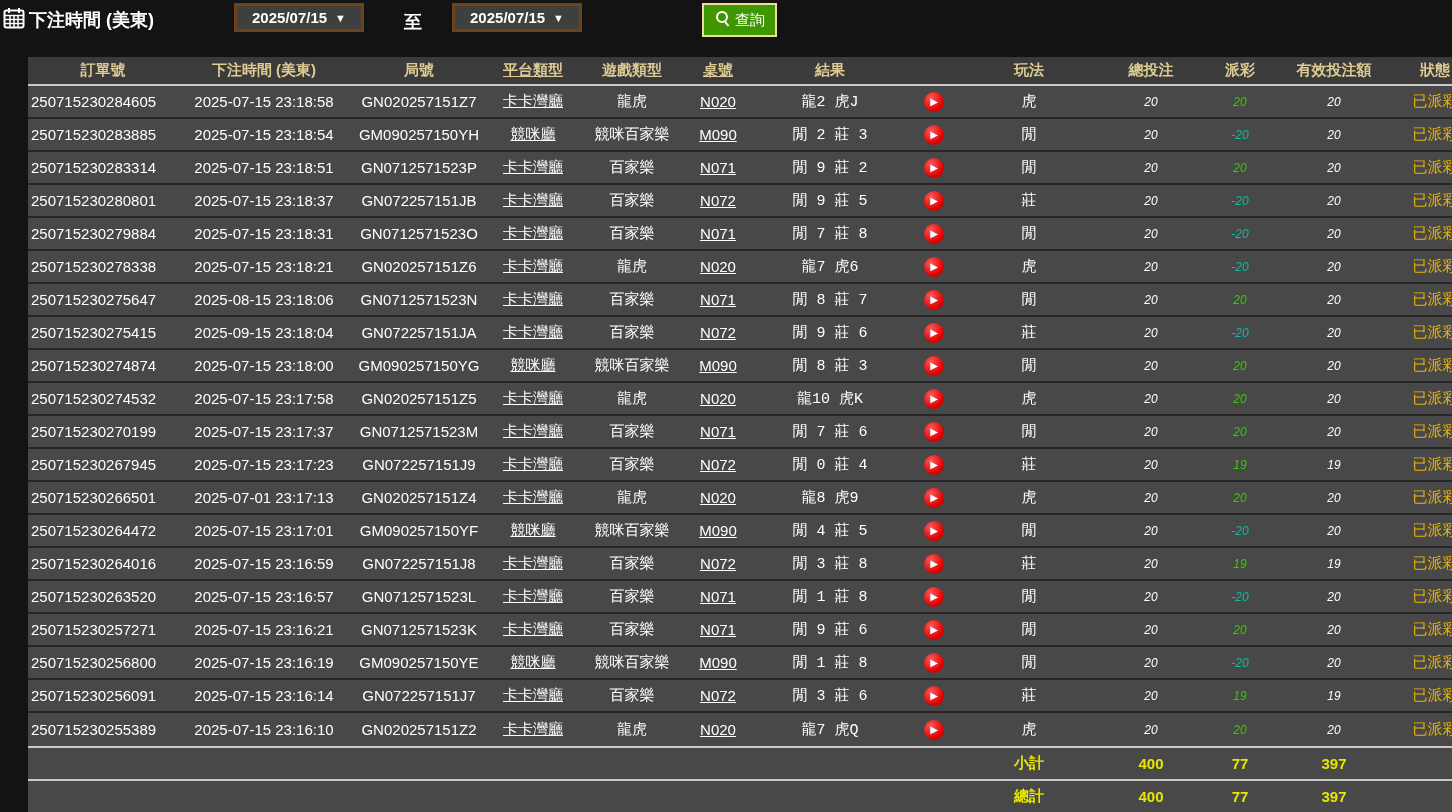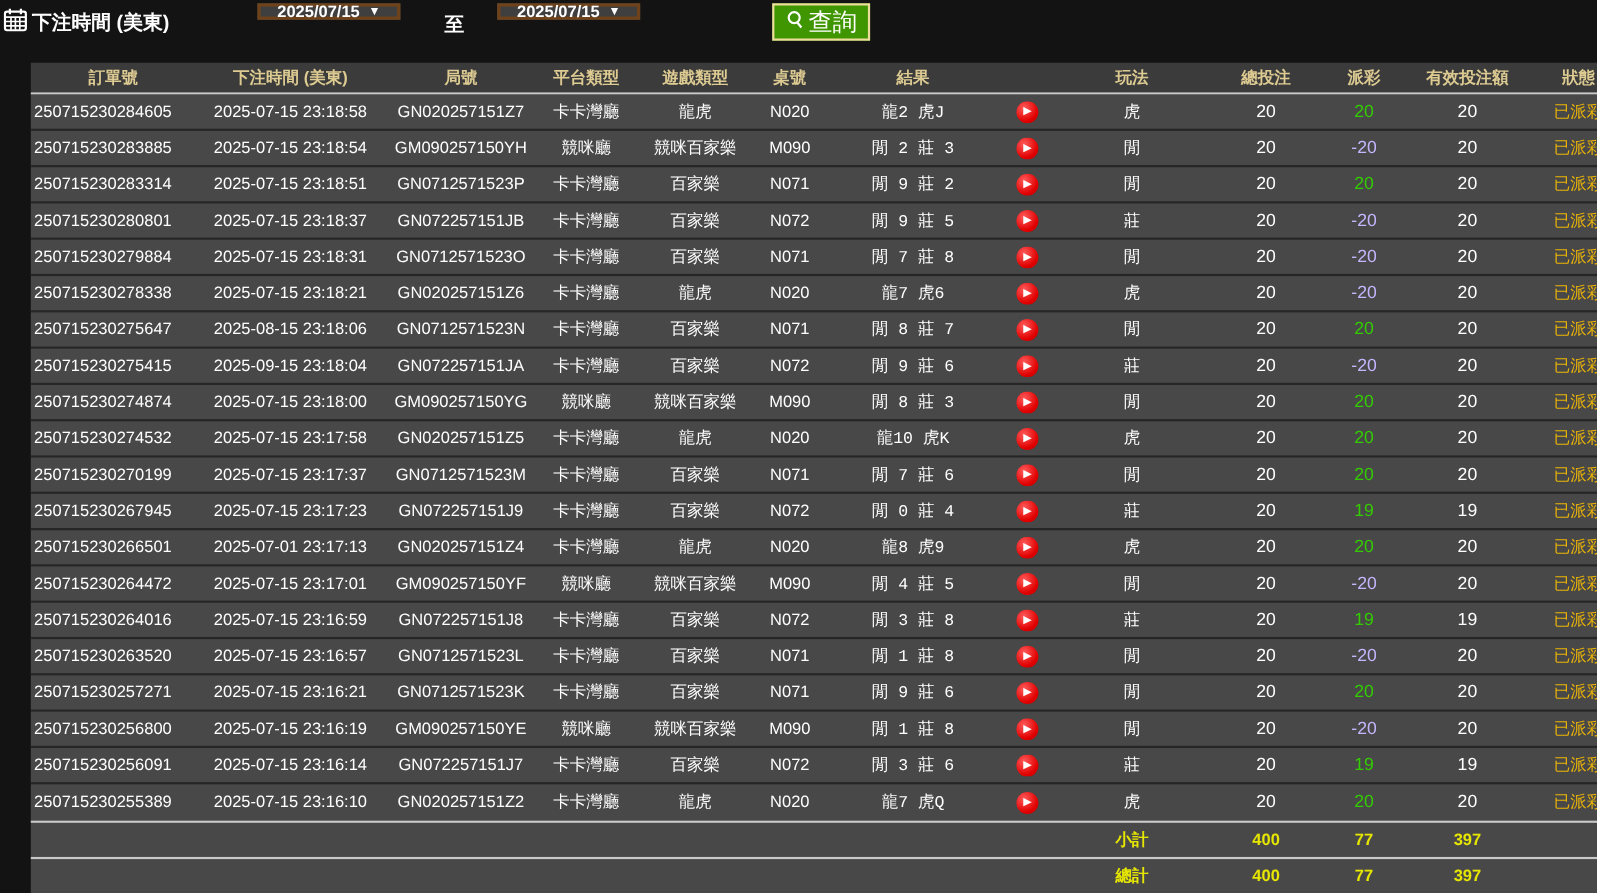--- a/index.html
+++ b/index.html
@@ -16,82 +16,82 @@
     align-items: flex-start;
     padding-top: 3px;
     background: #131313;
   }
   .toolbar-label {
     display: flex; align-items: center; gap: 4px;
     font-size: 18px; font-weight: bold; color: #fff;
     padding-left: 3px; height: 34px;
   }
   .date-select {
-    width: 130px; height: 15px; margin-left: 80px;
+    width: 130px; height: 29px; margin-left: 80px;
     background: #3f3f3f; border: 3px solid #6e431c;
     color: #fff; font-weight: bold; font-size: 15px;
     display: flex; align-items: center; justify-content: center; gap: 8px;
     cursor: pointer;
   }
   .date-select .caret { font-size: 11px; }
   .to-label {
     font-size: 18px; font-weight: bold; margin-left: 40px; margin-top: 7px;
   }
   .date-select.second { margin-left: 30px; }
   .search-btn {
     margin-left: 120px; height: 34px; padding: 0 10px;
     background: #3f9600; border: 2px solid #eedc9c;
-    color: #fff; font-size: 22px;
+    color: #fff; font-size: 15px;
     display: flex; align-items: center; gap: 3px;
     cursor: pointer;
   }
   
   .grid-row { display: flex; align-items: center; width: 1452px; margin-left: 28px; }
   .c { text-align: center; font-size: 15px; overflow: hidden; white-space: nowrap; }
   .c1 { width: 150px; text-align: left; padding-left: 3px; }
   .c2 { width: 172px; }
   .c3 { width: 138px; }
-  .c4 { width: 90px; }
+  .c4 { width: 90px; text-decoration: underline; }
   .c5 { width: 108px; }
-  .c6 { width: 64px; }
+  .c6 { width: 64px; text-decoration: underline; }
   .c7 { width: 160px; font-family: Liberation Mono, monospace; }
   .c8 { width: 48px; }
   .c9 { width: 142px; }
   .c10 { width: 102px; }
   .c11 { width: 76px; }
   .c12 { width: 112px; }
   .c13 { width: 90px; }
   .thead {
     height: 29px; background: #3b3b3b;
     border-bottom: 2px solid #c9c9c9;
     color: #ddcb92; font-weight: bold;
   }
   .thead .c { font-size: 15px; }
   .thead .c1 { text-align: center; padding-left: 0; }
   .trow {
     height: 33px; background: #484848;
     border-bottom: 2px solid #262626;
   }
   .trow:last-of-type { border-bottom: none; }
   .pos { color: #33cc00; }
-  .neg { color: #c4b5fd; }
+  .neg { color: #14b8a6; }
   .status { color: #eab308; }
   .play-btn {
     display: inline-block; width: 20px; height: 20px; border-radius: 50%;
     background: radial-gradient(circle at 35% 30%, #ff5a5a, #e00000 65%, #b80000);
     color: #fff; font-size: 10px; line-height: 20px; text-align: center;
     cursor: pointer; vertical-align: middle;
   }
   .tfoot-row {
     height: 33px; background: #484848;
     border-top: 2px solid #c9c9c9;
     color: #e6e600; font-weight: bold;
   }
   .tfoot-row .c { font-size: 15px; }
-  .num { font-size: 16px; }
+  .num { font-size: 12px; font-style: italic; }
   .icon-svg { display: inline-block; vertical-align: middle; }
 </style>
 </head>
 <body>
 
 <div class="toolbar">
   <div class="toolbar-label">
     <span class="icon-svg">
       <svg width="22" height="22" viewBox="0 0 22 22">
         <rect x="1.5" y="3.5" width="19" height="17" rx="2" fill="none" stroke="#fff" stroke-width="2"></rect>

